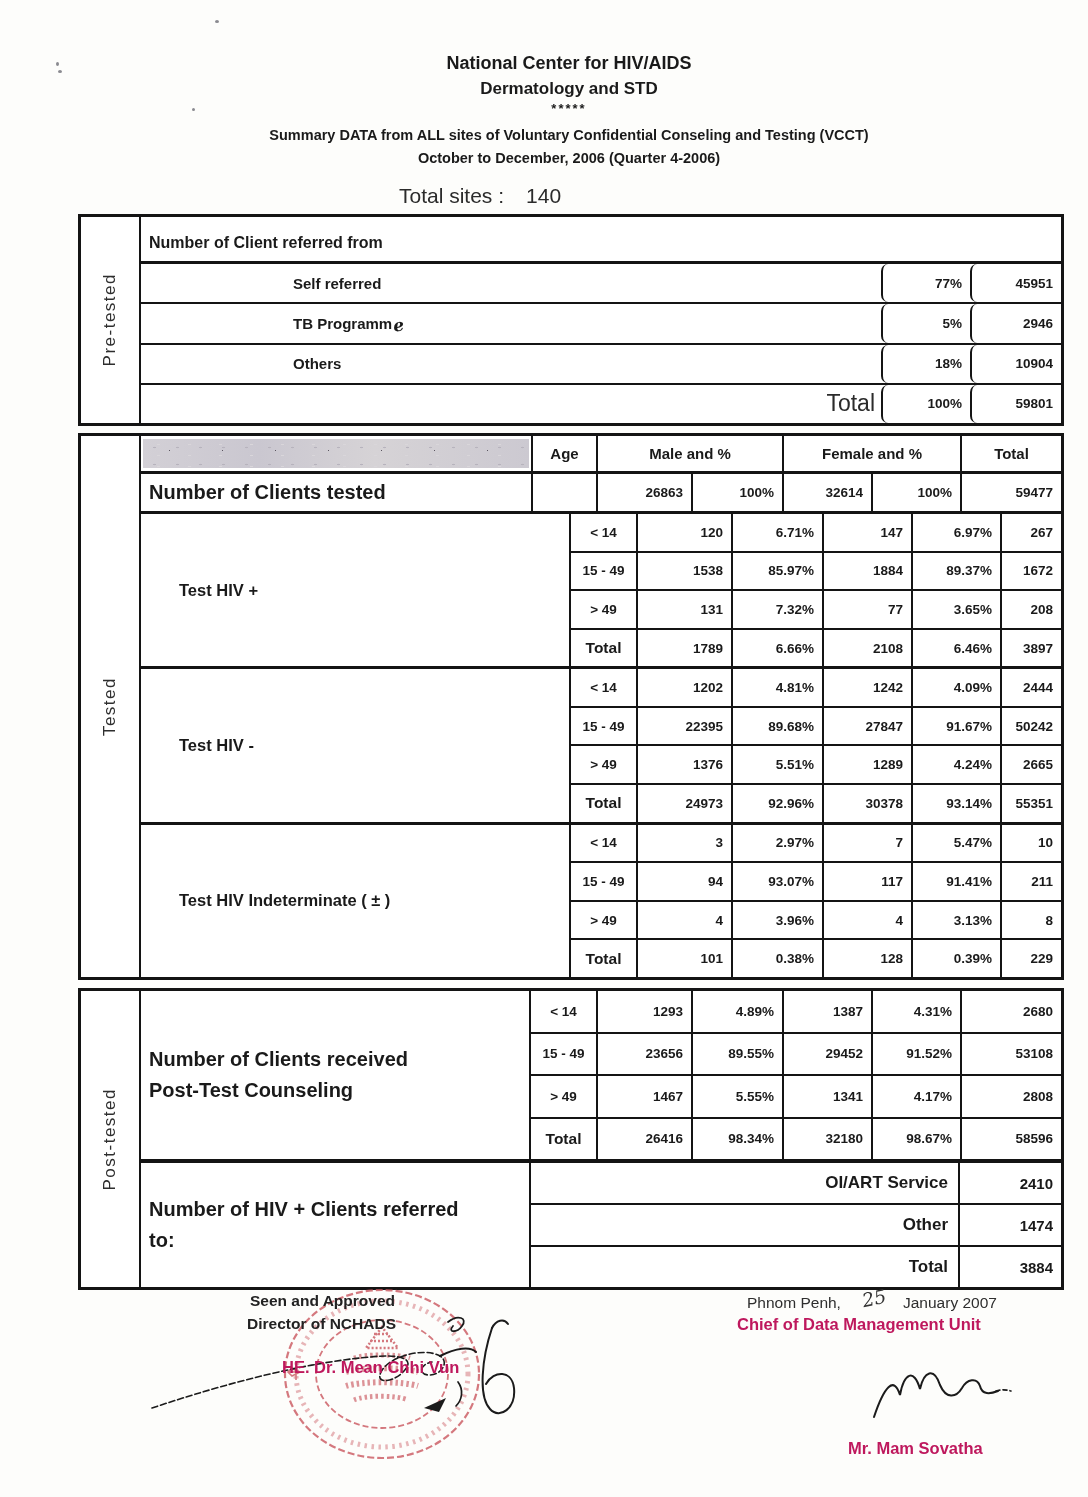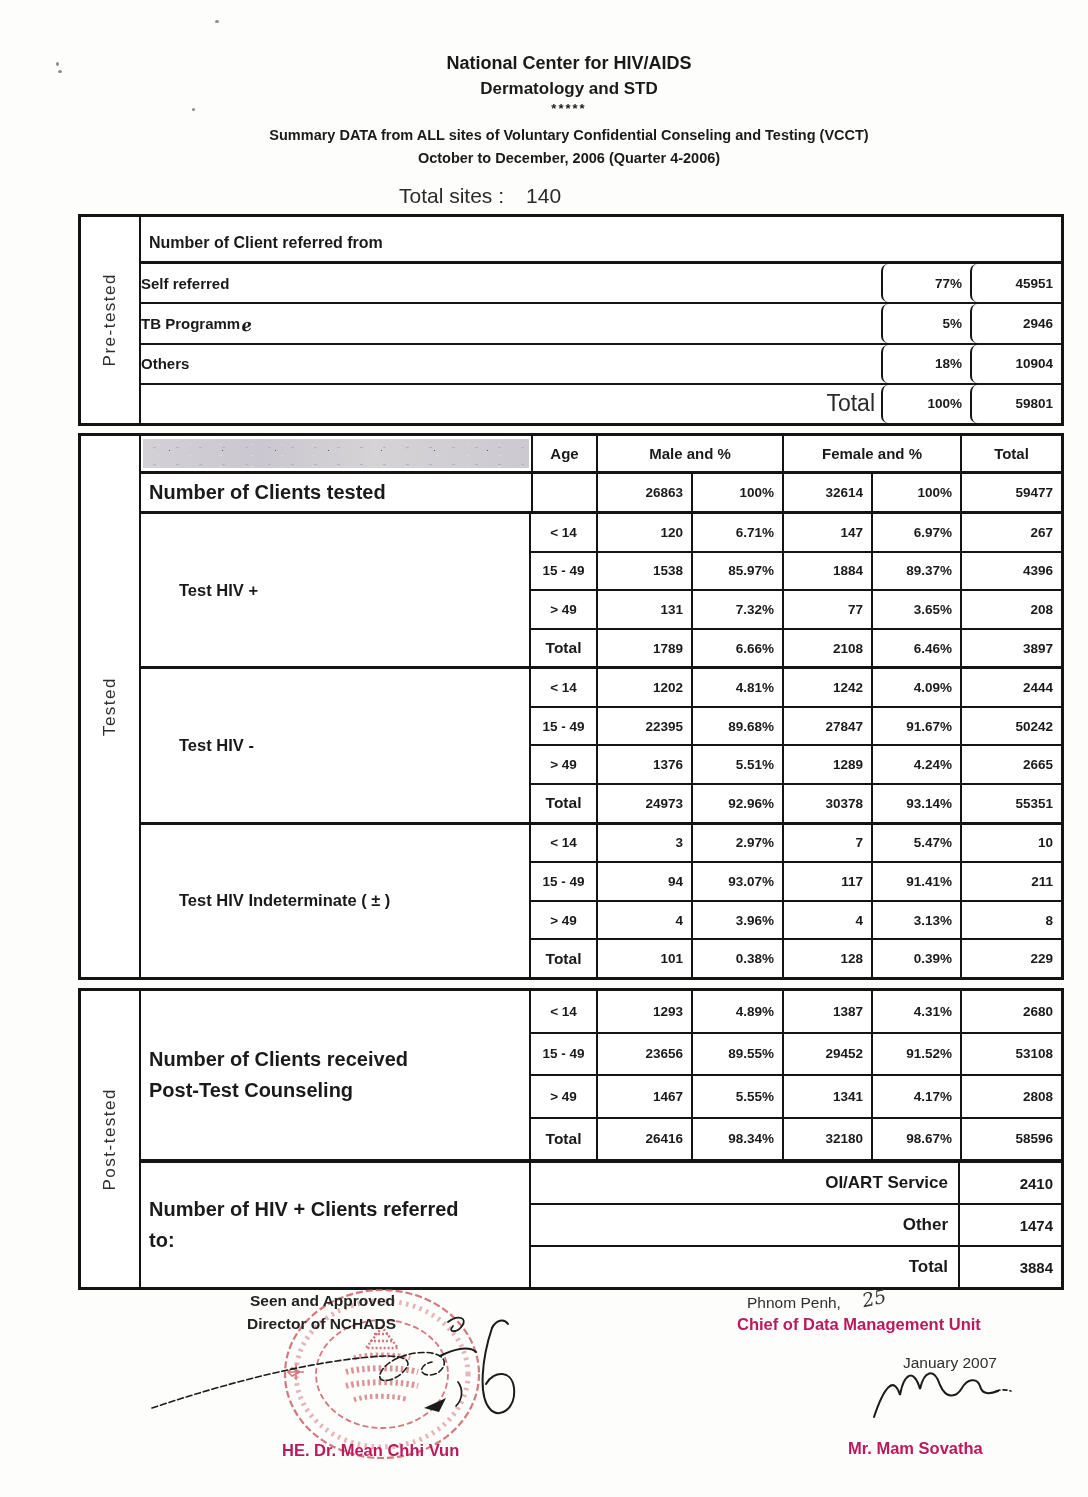--- a/index.html
+++ b/index.html
@@ -28,21 +28,21 @@
   }
   .tcontent { flex:1; display:flex; flex-direction:column; min-width:0; }
   .cellnum { font-weight:700; font-size:13.5px; display:flex; align-items:center; justify-content:flex-end; padding-right:8px; }
   .bl { border-left:2px solid #141414;border-radius:7px; }
 
   
   .pre-box { top:214px; height:212px; }
   .p-head { height:40px; display:flex; align-items:center; padding-left:8px; font-size:16px; font-weight:700; border-bottom:3px solid #141414;margin-top:7px; }
   .p-row { flex:1; display:flex; }
   .p-row + .p-row { border-top:2px solid #141414; }
-  .p-desc { flex:1; display:flex; align-items:center; font-size:15px; font-weight:700; }
+  .p-desc { flex:1; display:flex; align-items:center; padding-left:152px; font-size:15px; font-weight:700; }
   .p-desc .hand-e { font-family:"DejaVu Serif", serif; font-style:italic; font-size:17px; margin-left:1px; transform:translateY(2px) rotate(-8deg); display:inline-block; }
   .p-pct { width:89px; }
   .p-val { width:91px; }
   .p-total-desc { flex:1; display:flex; align-items:center; justify-content:flex-end; padding-right:6px; font-size:23px; font-weight:400; color:#2b2b2b; }
 
   
   .tested-box { top:433px; height:547px; }
   .t-head { height:38px; display:grid; grid-template-columns:390px 65px 186px 178px 1fr; border-bottom:3px solid #141414; }
   .t-head > div { display:flex; align-items:center; justify-content:center; font-size:15px; font-weight:700; }
   .t-head > div + div { border-left:2px solid #141414; }
@@ -56,21 +56,21 @@
       radial-gradient(#5a5560 0.7px, transparent 1px),
       linear-gradient(90deg, #d3d0d6 0%, #cac7d0 30%, #d6d3d6 60%, #ccc9d1 100%);
     background-size:23px 17px, 31px 11px, 53px 23px, 100% 100%;
   }
   .t-clients { height:40px; display:grid; grid-template-columns:390px 65px 95px 91px 89px 89px 1fr; border-bottom:3px solid #141414; }
   .t-clients > div + div { border-left:2px solid #141414; }
   .t-desc { display:flex; align-items:center; padding-left:8px; font-size:20px; font-weight:700; }
   .t-groups { flex:1; display:flex; flex-direction:column; }
   .t-group { flex:1; display:flex; }
   .t-group + .t-group { border-top:3px solid #141414; }
-  .g-label { width:390px; border-right:2px solid #141414; display:flex; align-items:center; padding-left:38px; font-size:16.5px; font-weight:700; }
+  .g-label { width:430px; border-right:2px solid #141414; display:flex; align-items:center; padding-left:38px; font-size:16.5px; font-weight:700; }
   .g-rows { flex:1; display:flex; flex-direction:column; }
   .g-row { flex:1; display:grid; grid-template-columns:65px 95px 91px 89px 89px 1fr; }
   .g-row + .g-row { border-top:2px solid #141414; }
   .g-row > div + div { border-left:2px solid #141414; }
   .agec { display:flex; align-items:center; justify-content:center; font-size:13.5px; font-weight:700; }
   .agec.is-total { font-size:15.5px; }
 
   
   .post-box { top:988px; height:302px; }
   .pt-a { height:168px; display:flex; }
@@ -180,21 +180,21 @@
               <div class="cellnum">147</div>
               <div class="cellnum">6.97%</div>
               <div class="cellnum">267</div>
             </div>
             <div class="g-row">
               <div class="agec">15 - 49</div>
               <div class="cellnum">1538</div>
               <div class="cellnum">85.97%</div>
               <div class="cellnum">1884</div>
               <div class="cellnum">89.37%</div>
-              <div class="cellnum">4396</div>
+              <div class="cellnum">1672</div>
             </div>
             <div class="g-row">
               <div class="agec">&gt; 49</div>
               <div class="cellnum">131</div>
               <div class="cellnum">7.32%</div>
               <div class="cellnum">77</div>
               <div class="cellnum">3.65%</div>
               <div class="cellnum">208</div>
             </div>
             <div class="g-row">
@@ -378,25 +378,25 @@
       <path d="M308,10 c10,-8 20,-4 14,4 c-5,7 -15,7 -9,0" stroke-width="1.8"></path>
       <path d="M352,16 C342,46 338,84 350,97 C360,108 376,96 374,76 C372,58 354,58 346,72"></path>
       <path d="M352,16 C356,8 364,6 368,12"></path>
       <path d="M284,96 l22,-10 l-7,14 Z" fill="#1b1b1b" stroke="none"></path>
       <path d="M318,70 c6,8 4,18 -2,24" stroke-width="1.7"></path>
     </g>
   </svg>
 
   <div class="abs f-bold" style="left:250px; top:1292px;">Seen and Approved</div>
   <div class="abs f-bold" style="left:247px; top:1315px;">Director of NCHADS</div>
-  <div class="abs f-name" style="left:282px; top:1441px;">HE. Dr. Mean Chhi Vun</div>
+  <div class="abs f-name" style="left:282px; top:1358px;">HE. Dr. Mean Chhi Vun</div>
 
   <div class="abs f-normal" style="left:747px; top:1294px;">Phnom Penh,</div>
   <div class="abs hand-num" style="left:862px; top:1287px;">25</div>
-  <div class="abs f-normal" style="left:903px; top:1354px;">January 2007</div>
+  <div class="abs f-normal" style="left:903px; top:1294px;">January 2007</div>
   <div class="abs f-name" style="left:737px; top:1315px;">Chief of Data Management Unit</div>
 
   <svg class="abs sig-svg" style="left:868px; top:1363px;" width="145" height="62" viewBox="0 0 145 62">
     <g stroke="#1b1b1b" fill="none" stroke-width="2" stroke-linecap="round">
       <path d="M6,54 C16,24 26,12 32,32 C36,10 46,5 52,26 C56,8 66,4 72,22 C78,36 88,35 94,25 C99,16 109,14 112,23 C114,32 122,31 130,28"></path>
       <path d="M128,28 C134,26 140,27 143,28" stroke-dasharray="4 3" stroke-width="1.6"></path>
     </g>
   </svg>
 
   <div class="abs f-name" style="left:848px; top:1439px;">Mr. Mam Sovatha</div>

